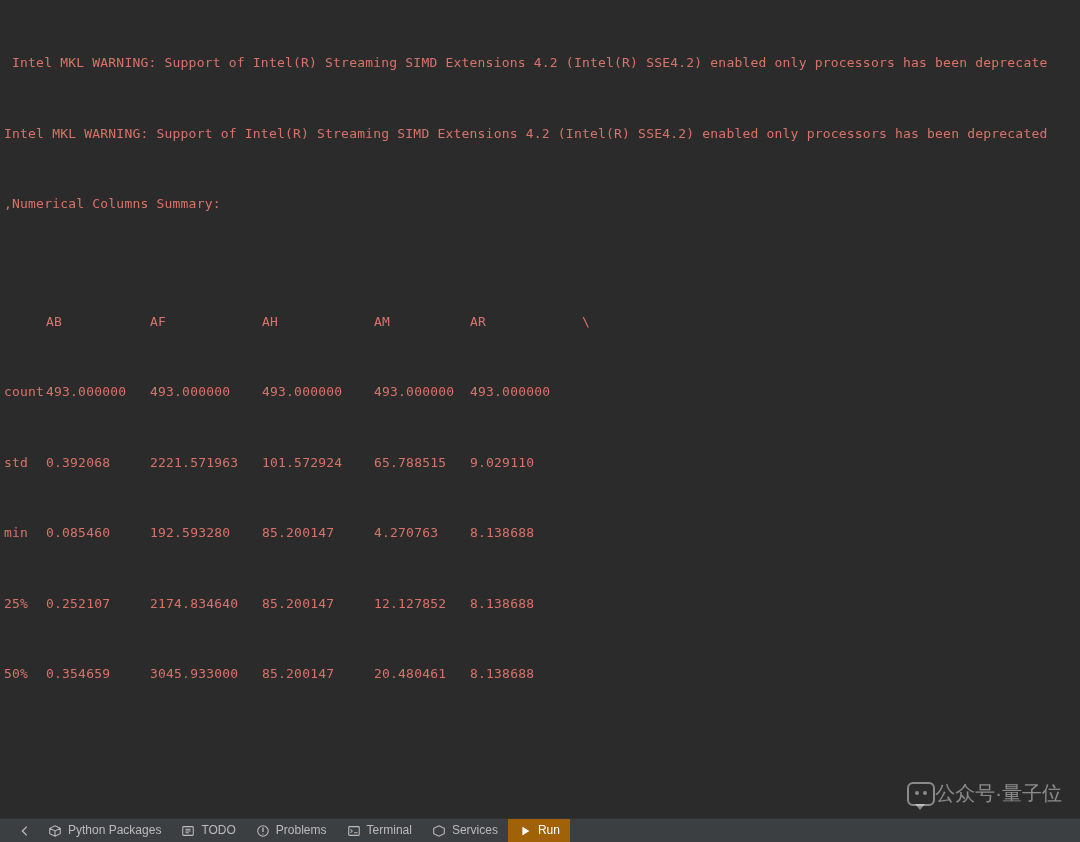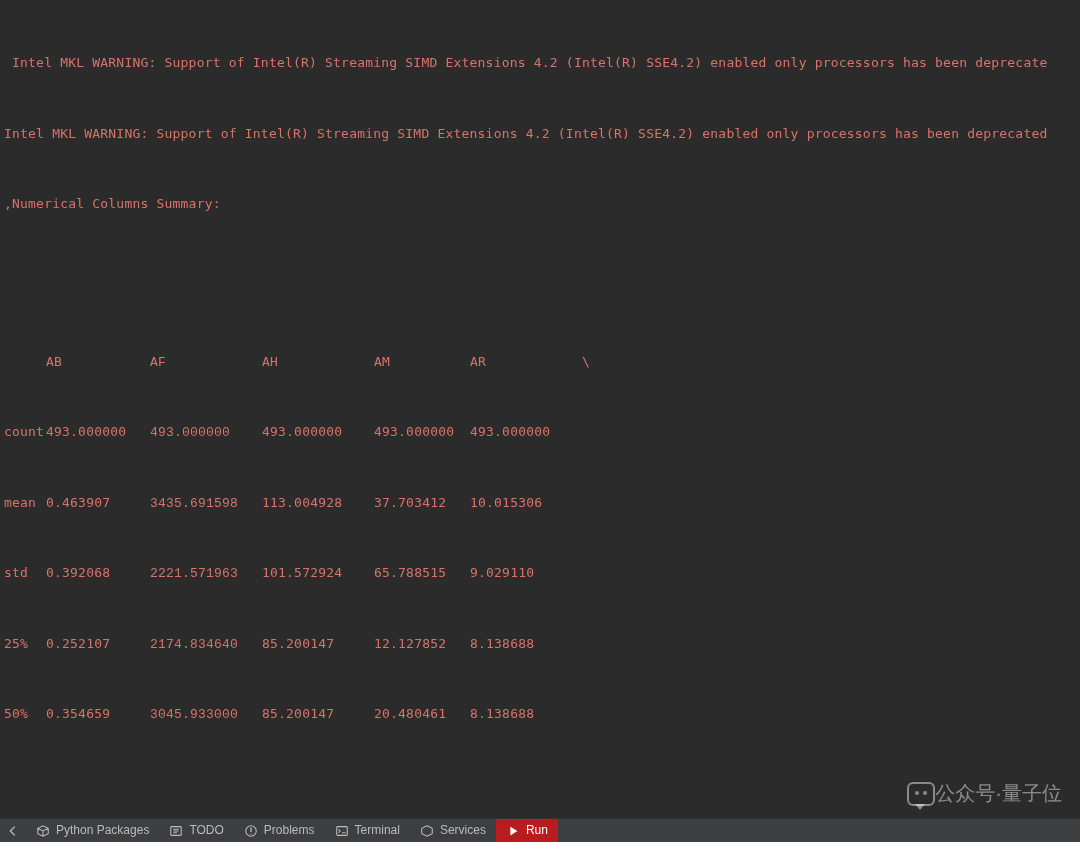--- a/index.html
+++ b/index.html
@@ -12,54 +12,55 @@
     color: #d9736a;
     position: relative;
   }
   .console {
     padding: 4px 4px 0 4px;
     white-space: pre;
     letter-spacing: 0.2px;
   }
   .row { display: block; height: 23.5px; }
   .hdr, .lbl { display: inline-block; }
-  .lbl { width: 42px; text-align: left; margin-top: 11px; }
+  .lbl { width: 42px; text-align: left; }
   .num { display: inline-block; text-align: left; }
 
   
   .b1c0 { width: 104px; }
-  .b1c1 { width: 112px; font-family: Liberation Mono, monospace; }
+  .b1c1 { width: 112px; }
   .b1c2 { width: 112px; }
-  .b1c3 { width: 96px; margin-top: 40px; }
+  .b1c3 { width: 96px; }
   .b1c4 { width: 96px; }
 
   .trailer { display: inline-block; margin-left: 16px; }
 
   
   .bottombar {
     position: absolute;
     left: 0; right: 0; bottom: 0;
     height: 24px;
     background: #3c3f41;
     display: flex;
     align-items: stretch;
     font-family: -apple-system, "Segoe UI", sans-serif;
     font-size: 12px;
     color: #bbbbbb;
     border-top: 1px solid #323232;
+    padding-left: 12px;
   }
   .bottombar .tab {
     display: flex;
     align-items: center;
     padding: 0 10px;
     gap: 6px;
     cursor: pointer;
   }
   .bottombar .tab.active {
-    background: #b91c1c;
+    background: #a16207;
     color: #ffffff;
   }
   .bottombar .tab svg { width: 14px; height: 14px; flex: none; }
   .bottombar .tab .icon-span { display:inline-flex; align-items:center; }
 
   
   .watermark {
     position: absolute;
     right: 18px;
     bottom: 36px;
@@ -94,22 +95,22 @@
 <body>
 
 <div class="console">
   <span class="row"> Intel MKL WARNING: Support of Intel(R) Streaming SIMD Extensions 4.2 (Intel(R) SSE4.2) enabled only processors has been deprecate</span>
   <span class="row">Intel MKL WARNING: Support of Intel(R) Streaming SIMD Extensions 4.2 (Intel(R) SSE4.2) enabled only processors has been deprecated</span>
   <span class="row">,Numerical Columns Summary:</span>
 
   
   <span class="row"><span class="lbl"></span><span class="num b1c0">AB</span><span class="num b1c1">AF</span><span class="num b1c2">AH</span><span class="num b1c3">AM</span><span class="num b1c4">AR</span><span class="trailer">\</span></span>
   <span class="row"><span class="lbl">count</span><span class="num b1c0">493.000000</span><span class="num b1c1">493.000000</span><span class="num b1c2">493.000000</span><span class="num b1c3">493.000000</span><span class="num b1c4">493.000000</span></span>
-  <span class="row"><span class="lbl">mean</span><span class="num b1c0">0.463907</span><span class="num b1c1">3435.691598</span><span class="num b1c2">113.004928</span><span class="num b1c3">37.703412</span><span class="num b1c4">10.015306</span></span>
   <span class="row"><span class="lbl">std</span><span class="num b1c0">0.392068</span><span class="num b1c1">2221.571963</span><span class="num b1c2">101.572924</span><span class="num b1c3">65.788515</span><span class="num b1c4">9.029110</span></span>
+  <span class="row"><span class="lbl">min</span><span class="num b1c0">0.085460</span><span class="num b1c1">192.593280</span><span class="num b1c2">85.200147</span><span class="num b1c3">4.270763</span><span class="num b1c4">8.138688</span></span>
   <span class="row"><span class="lbl">25%</span><span class="num b1c0">0.252107</span><span class="num b1c1">2174.834640</span><span class="num b1c2">85.200147</span><span class="num b1c3">12.127852</span><span class="num b1c4">8.138688</span></span>
   <span class="row"><span class="lbl">50%</span><span class="num b1c0">0.354659</span><span class="num b1c1">3045.933000</span><span class="num b1c2">85.200147</span><span class="num b1c3">20.480461</span><span class="num b1c4">8.138688</span></span>
   
   
   
 
   
   
   
   

